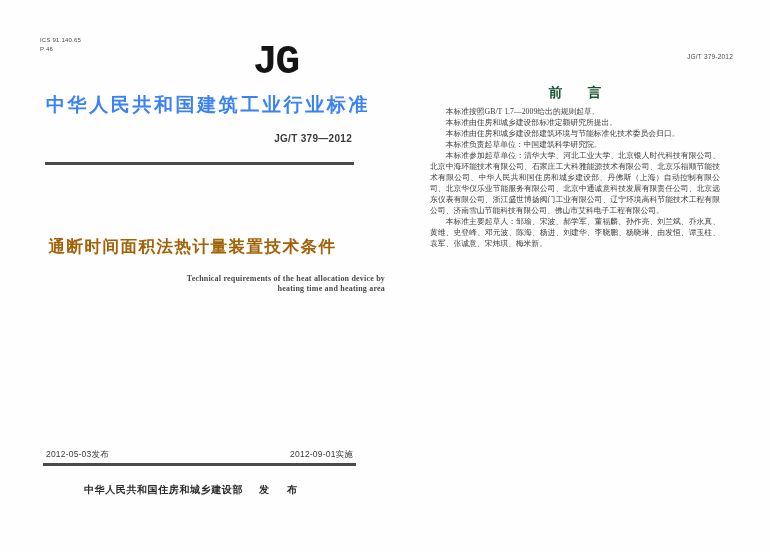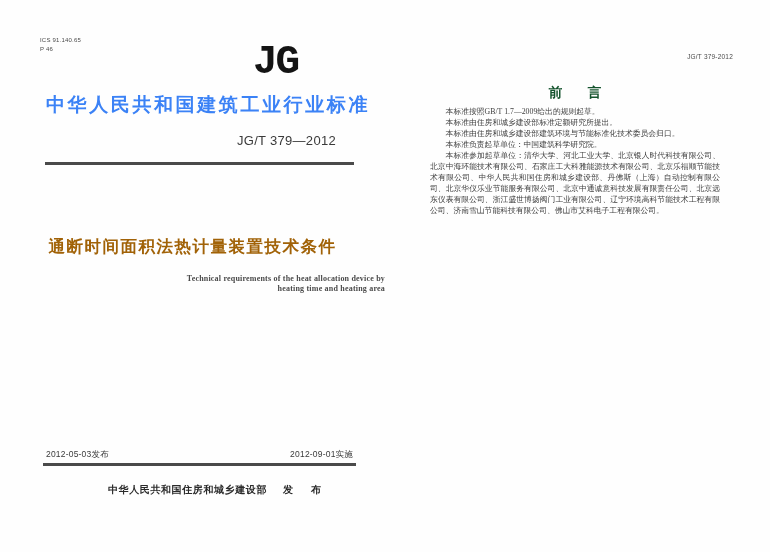--- a/index.html
+++ b/index.html
@@ -33,22 +33,22 @@
     letter-spacing: -2px; color: #141414;
     transform: scaleY(0.98);
     text-align: left;
   }
   .standard-category {
     position: absolute; left: 46px; top: 92px; width: 308px;
     font-size: 19px; font-weight: bold; color: #3b82f6;
     letter-spacing: 2.6px; white-space: nowrap; text-align: right;
   }
   .standard-number {
-    position: absolute; right: 49px; top: 133px;
-    font-size: 13px; font-weight: normal; color: #3a3a3a;
+    position: absolute; right: 33px; top: 133px;
+    font-size: 10px; font-weight: bold; color: #3a3a3a;
     letter-spacing: .3px;
   }
   .rule {
     position: absolute; background: #4a4a4a;
   }
   #rule-top { left: 45px; top: 162px; width: 309px; height: 3px; }
   #rule-bottom { left: 43px; top: 463px; width: 313px; height: 3px; }
 
   .title-cn {
     position: absolute; left: 0; top: 236px; width: 100%;
@@ -65,21 +65,21 @@
   }
   .dates-row {
     position: absolute; left: 46px; top: 449px; width: 307px;
     display: flex; justify-content: space-between;
     font-size: 8.5px; color: #3a3a3a; letter-spacing: .2px; text-align: center;
   }
   .publisher-row {
     position: absolute; left: 0; top: 483px; width: 100%;
     text-align: center;
     font-size: 10px; font-weight: bold; color: #2a2a2a;
-    letter-spacing: .6px; white-space: nowrap; padding-left: 24px;
+    letter-spacing: .6px; white-space: nowrap;
   }
   .publish-label { margin-left: 16px; letter-spacing: 4px; }
 
   
   .fw-header-number {
     position: absolute; right: 37px; top: 53px;
     font-size: 6.5px; color: #4a4a4a; letter-spacing: .2px;
   }
   .fw-title {
     position: absolute; left: 45px; top: 84px; width: 290px;
@@ -143,17 +143,18 @@
     <div class="fw-header-number">JG/T 379-2012</div>
 
     <div class="fw-title">前　言</div>
 
     <div class="fw-body">
       <p>本标准按照GB/T 1.7—2009给出的规则起草。</p>
       <p>本标准由住房和城乡建设部标准定额研究所提出。</p>
       <p>本标准由住房和城乡建设部建筑环境与节能标准化技术委员会归口。</p>
       <p>本标准负责起草单位：中国建筑科学研究院。</p>
       <p>本标准参加起草单位：清华大学、河北工业大学、北京银人时代科技有限公司、北京中海环能技术有限公司、石家庄工大科雅能源技术有限公司、北京乐福顺节能技术有限公司、中华人民共和国住房和城乡建设部、丹佛斯（上海）自动控制有限公司、北京华仪乐业节能服务有限公司、北京中通诚意科技发展有限责任公司、北京远东仪表有限公司、浙江盛世博扬阀门工业有限公司、辽宁环境高科节能技术工程有限公司、济南雪山节能科技有限公司、佛山市艾科电子工程有限公司。</p>
+      <p>本标准主要起草人：邹瑜、宋波、郝学军、董福麟、孙作亮、刘兰斌、乔永真、黄维、史登峰、邓元波、陈海、杨进、刘建华、李晓鹏、杨晓琳、由发恒、谭玉柱、袁军、张诚意、宋炜琪、梅米新。</p>
     </div>
 
   </div>
 
 </div>
 
 </body></html>

